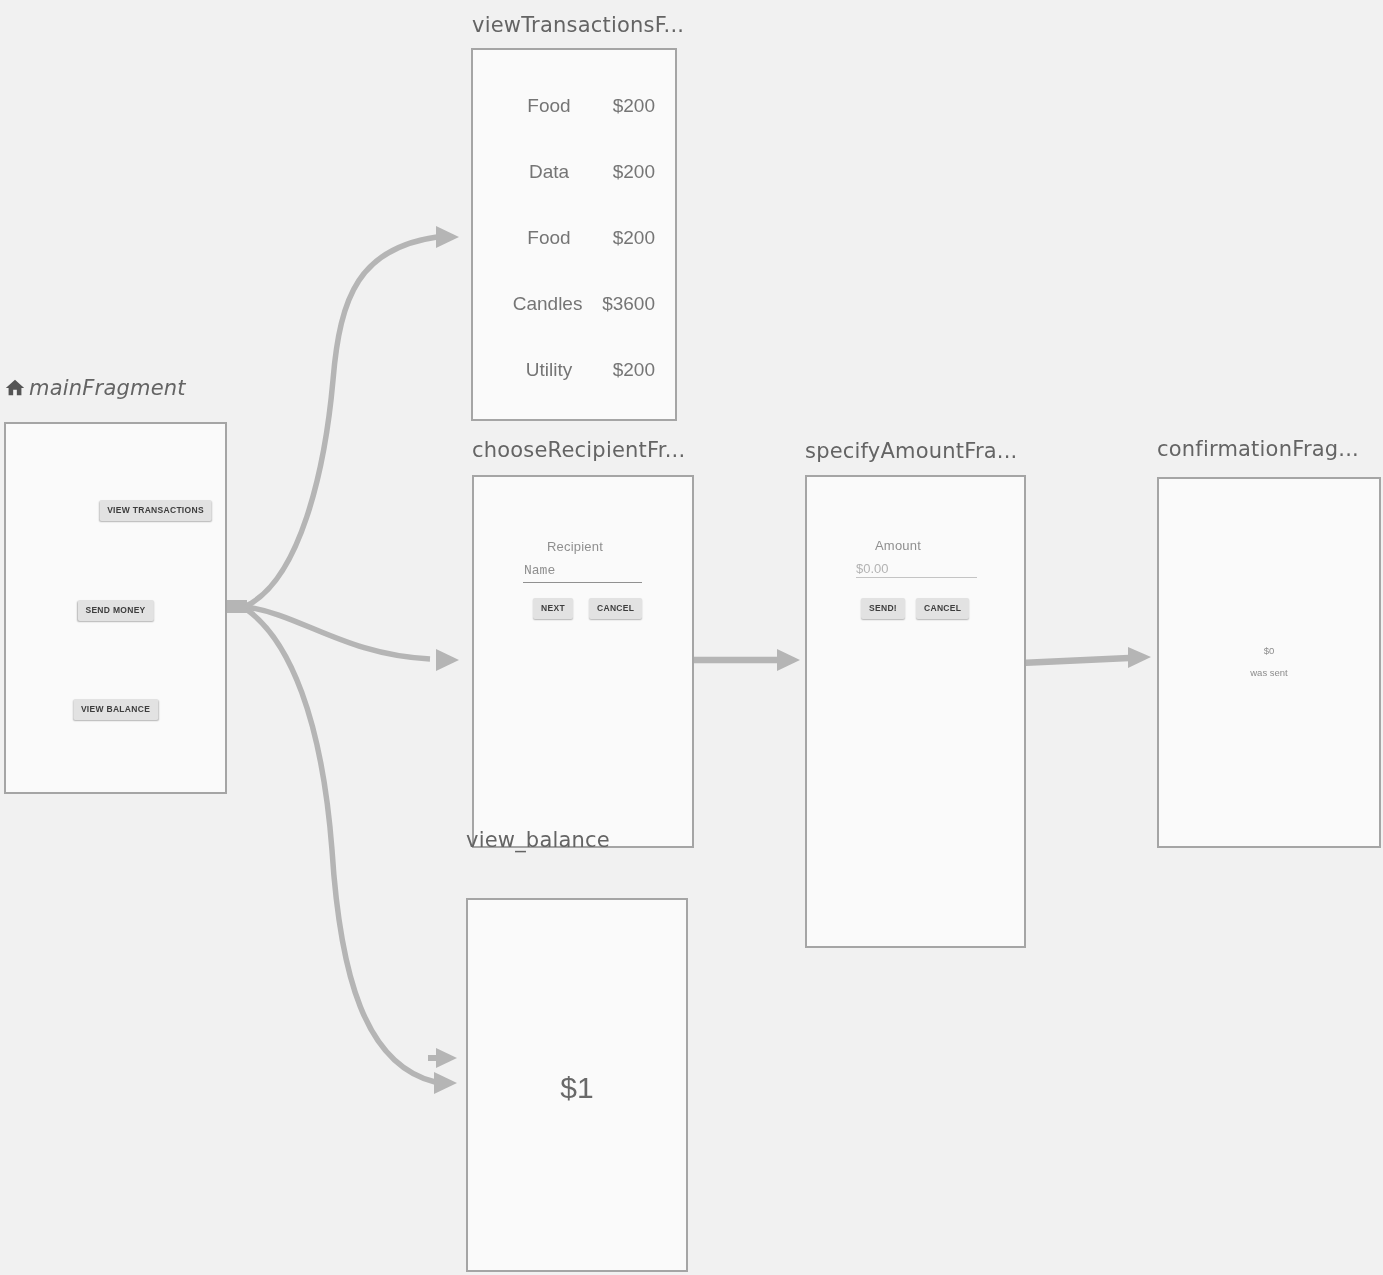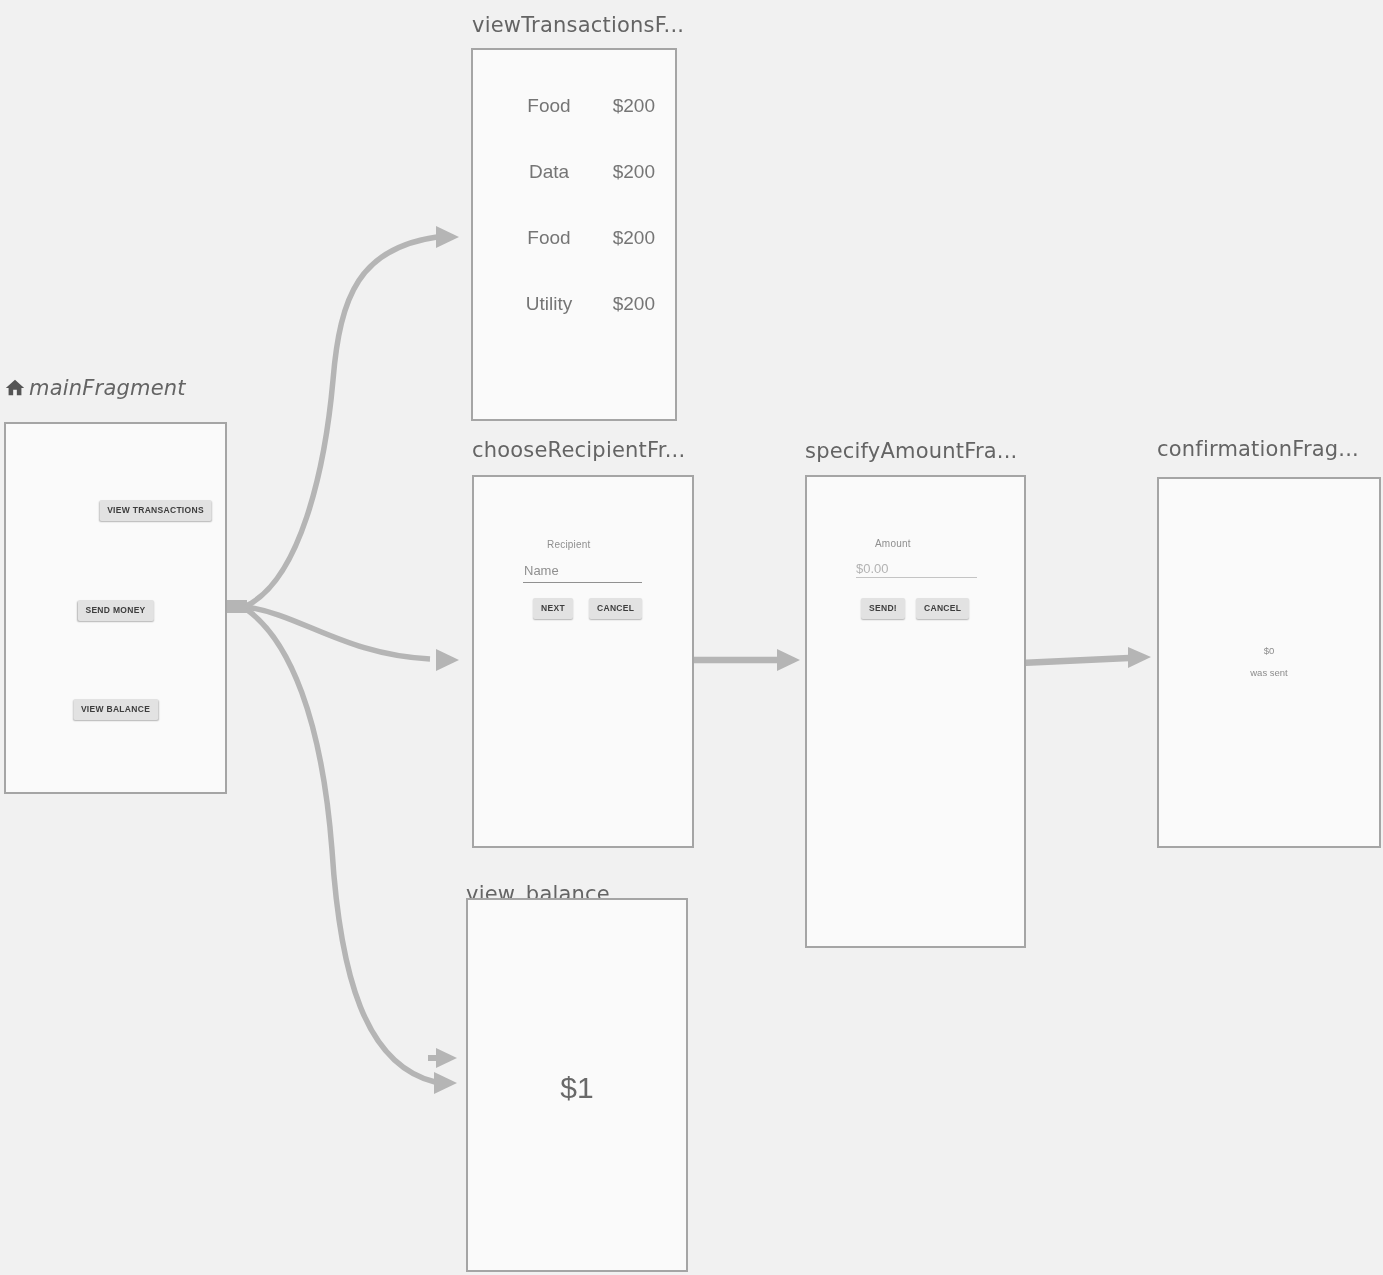--- a/index.html
+++ b/index.html
@@ -14,21 +14,21 @@
                font-family:"Liberation Sans",sans-serif;font-size:8.5px;font-weight:700;
                letter-spacing:.3px;padding:6px 8px;white-space:nowrap;line-height:9px;}
   .centered-x{left:50%;transform:translateX(-50%);}
   .tx-list{position:absolute;left:0;right:0;top:0;padding-top:23px;
            font-family:"Liberation Sans",sans-serif;color:#757575;font-size:19px;}
   .tx-row{height:66px;display:flex;align-items:center;justify-content:space-between;
           padding:0 20px 0 0;}
   .tx-label{margin-left:20px;width:112px;text-align:center;}
   .tx-amount{text-align:right;}
   .form-label{position:absolute;font-family:"Liberation Sans",sans-serif;
-              font-size:10px;color:#8f8f8f;letter-spacing:.2px;padding-left:16px;}
+              font-size:13px;color:#8f8f8f;letter-spacing:.2px;padding-left:16px;}
   .form-hint{position:absolute;font-family:"Liberation Sans",sans-serif;font-size:13px;}
   .form-underline{position:absolute;height:1px;}
   .confirm-text{position:absolute;left:0;right:0;text-align:center;
                 font-family:"Liberation Sans",sans-serif;font-size:9.5px;color:#8c8c8c;}
   .balance-text{position:absolute;left:0;right:0;text-align:center;
                 font-family:"Liberation Sans",sans-serif;font-size:30px;color:#696969;}
 </style>
 </head>
 <body>
 
@@ -87,32 +87,36 @@
       </div>
       <div class="tx-row">
         <span class="tx-label">Data</span>
         <span class="tx-amount">$200</span>
       </div>
       <div class="tx-row">
         <span class="tx-label">Food</span>
         <span class="tx-amount">$200</span>
       </div>
       <div class="tx-row">
+        <span class="tx-label">Candles</span>
+        <span class="tx-amount">$3600</span>
+      </div>
+      <div class="tx-row">
         <span class="tx-label">Utility</span>
         <span class="tx-amount">$200</span>
       </div>
     </div>
   </div>
 
   <div class="frag-title" style="left:472px;top:438px;">
     <span>chooseRecipientFr...</span>
   </div>
   <div class="card" style="left:472px;top:475px;width:222px;height:373px;">
     <div class="form-label" style="left:57px;top:62px;">Recipient</div>
-    <div class="form-hint" style="left:50px;top:86px;color:#8f8f8f;">Name</div>
+    <div class="form-hint" style="left:50px;top:86px;color:#8f8f8f;font-family:Liberation Mono, monospace;">Name</div>
     <div class="form-underline" style="left:49px;top:105px;width:119px;background:#909090;"></div>
     <div class="preview-btn" style="left:59px;top:121px;">NEXT</div>
     <div class="preview-btn" style="left:115px;top:121px;">CANCEL</div>
   </div>
 
   <div class="frag-title" style="left:805px;top:439px;align-items:flex-end;">
     <span>specifyAmountFra...</span>
   </div>
   <div class="card" style="left:805px;top:475px;width:221px;height:473px;">
     <div class="form-label" style="left:52px;top:61px;">Amount</div>
@@ -123,20 +127,20 @@
   </div>
 
   <div class="frag-title" style="left:1157px;top:437px;">
     <span>confirmationFrag...</span>
   </div>
   <div class="card" style="left:1157px;top:477px;width:224px;height:371px;">
     <div class="confirm-text" style="top:166px;">$0</div>
     <div class="confirm-text" style="top:188px;">was sent</div>
   </div>
 
-  <div class="frag-title" style="left:466px;top:882px;justify-content:center;">
+  <div class="frag-title" style="left:466px;top:828px;justify-content:center;">
     <span>view_balance</span>
   </div>
   <div class="card" style="left:466px;top:898px;width:222px;height:374px;">
     <div class="balance-text" style="top:171px;">$1</div>
   </div>
 
 </div>
 
 </body></html>

